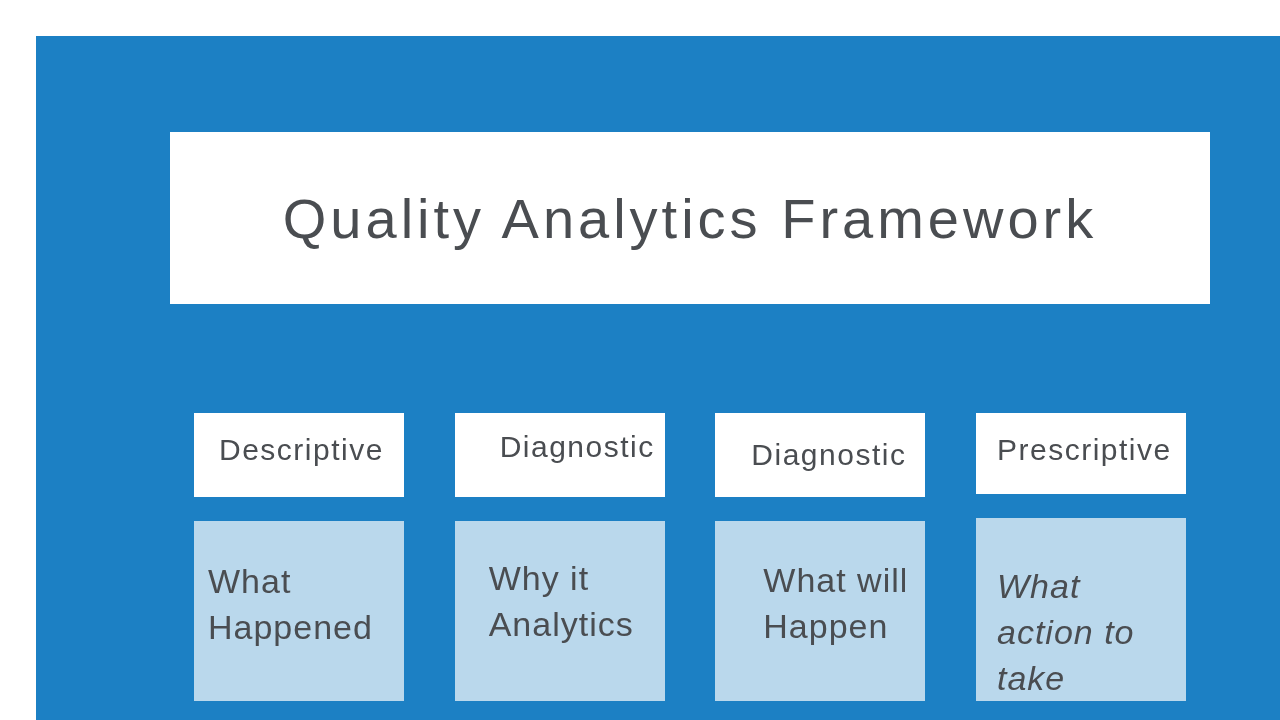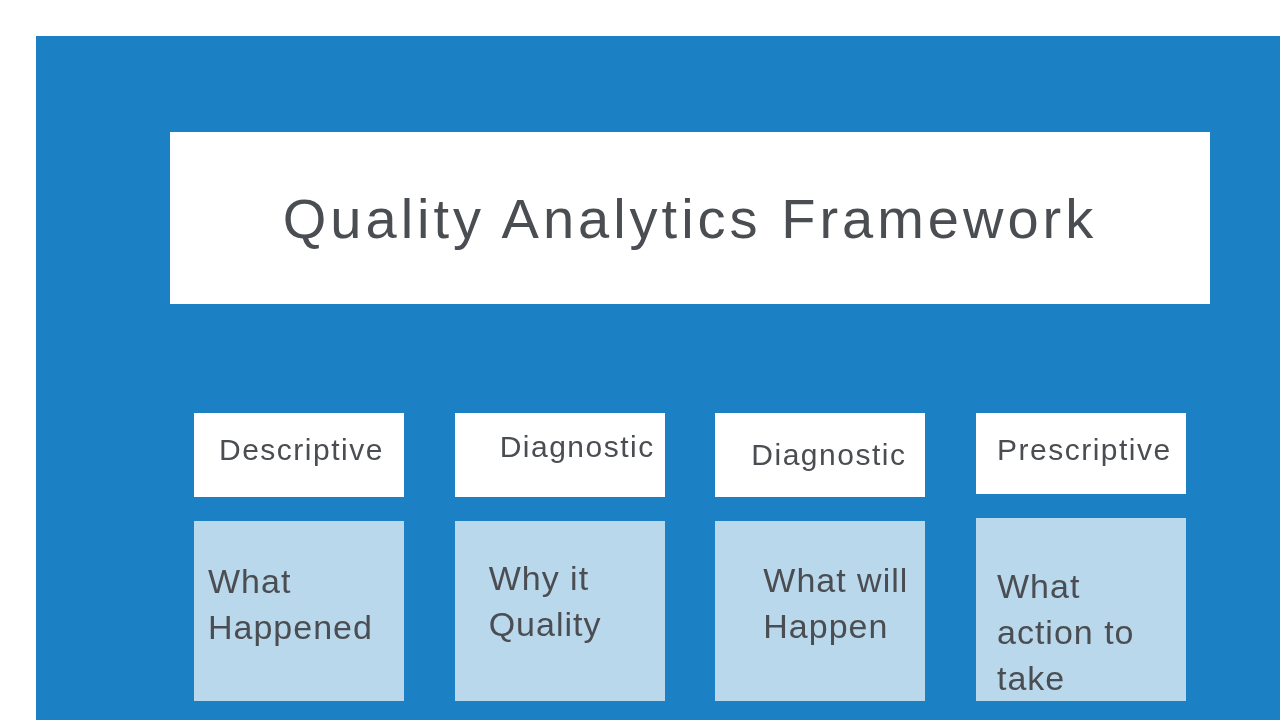--- a/index.html
+++ b/index.html
@@ -71,41 +71,41 @@
   }
 
   
   .card:nth-child(1) .card-header { padding: 20px 0 0 25px; }
   .card:nth-child(1) .card-body   { padding-top: 37px; padding-left: 14px; }
   .card:nth-child(2) .card-header { padding: 17px 0 0 45px; }
   .card:nth-child(2) .card-body   { padding-top: 34px; padding-left: 34px; }
   .card:nth-child(3) .card-header { padding: 25px 0 0 36px; }
   .card:nth-child(3) .card-body   { padding-top: 36px; padding-left: 48px; }
   .card:nth-child(4) .card-header { padding: 20px 0 4px 21px; }
-  .card:nth-child(4) .card-body   { padding-top: 45px; padding-left: 21px; }
+  .card:nth-child(4) .card-body   { padding-top: 45px; padding-left: 21px; font-style: italic; }
 </style>
 </head>
 <body>
 
 <div class="slide">
 
   <div class="title-panel">
     <h1 class="slide-title">Quality Analytics Framework</h1>
   </div>
 
   <div class="cards-row">
 
     <div class="card">
       <div class="card-header">Descriptive</div>
       <div class="card-body">What Happened</div>
     </div>
 
     <div class="card">
       <div class="card-header">Diagnostic</div>
-      <div class="card-body">Why it Quality</div>
+      <div class="card-body">Why it Analytics</div>
     </div>
 
     <div class="card">
       <div class="card-header">Diagnostic</div>
       <div class="card-body">What will Happen</div>
     </div>
 
     <div class="card">
       <div class="card-header">Prescriptive</div>
       <div class="card-body">What action to take</div>

